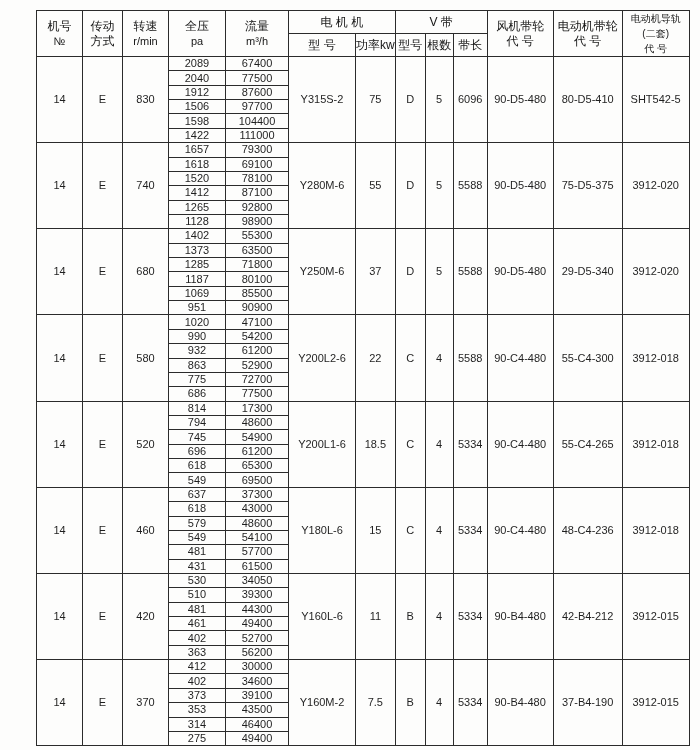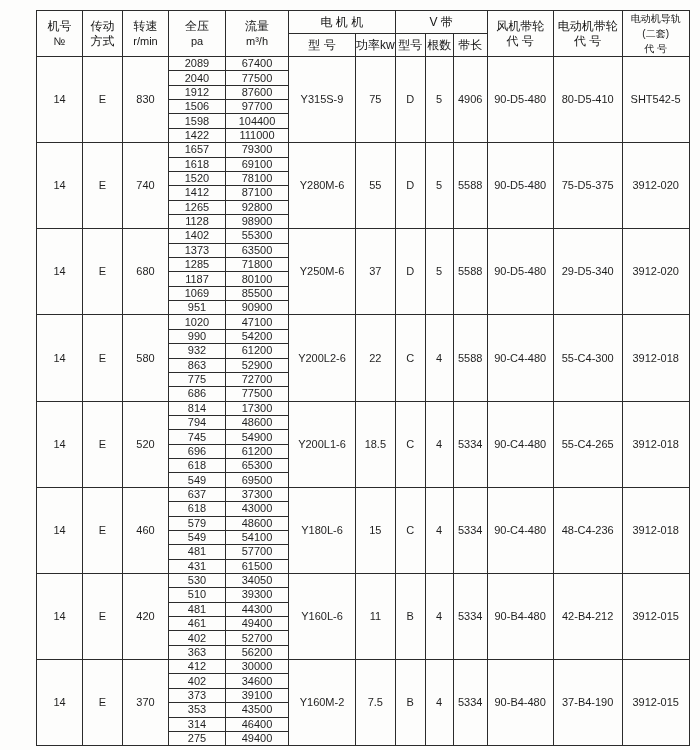--- a/index.html
+++ b/index.html
@@ -99,25 +99,25 @@
             <th>带长</th>
           </tr>
         </thead>
         <tbody>
           <tr>
             <td rowspan="6">14</td>
             <td rowspan="6">E</td>
             <td rowspan="6">830</td>
             <td>2089</td>
             <td>67400</td>
-            <td rowspan="6">Y315S-9</td>
+            <td rowspan="6">Y315S-2</td>
             <td rowspan="6">75</td>
             <td rowspan="6">D</td>
             <td rowspan="6">5</td>
-            <td rowspan="6">4906</td>
+            <td rowspan="6">6096</td>
             <td rowspan="6">90-D5-480</td>
             <td rowspan="6">80-D5-410</td>
             <td rowspan="6">SHT542-5</td>
           </tr>
           <tr>
             <td>2040</td>
             <td>77500</td>
           </tr>
           <tr>
             <td>1912</td>

